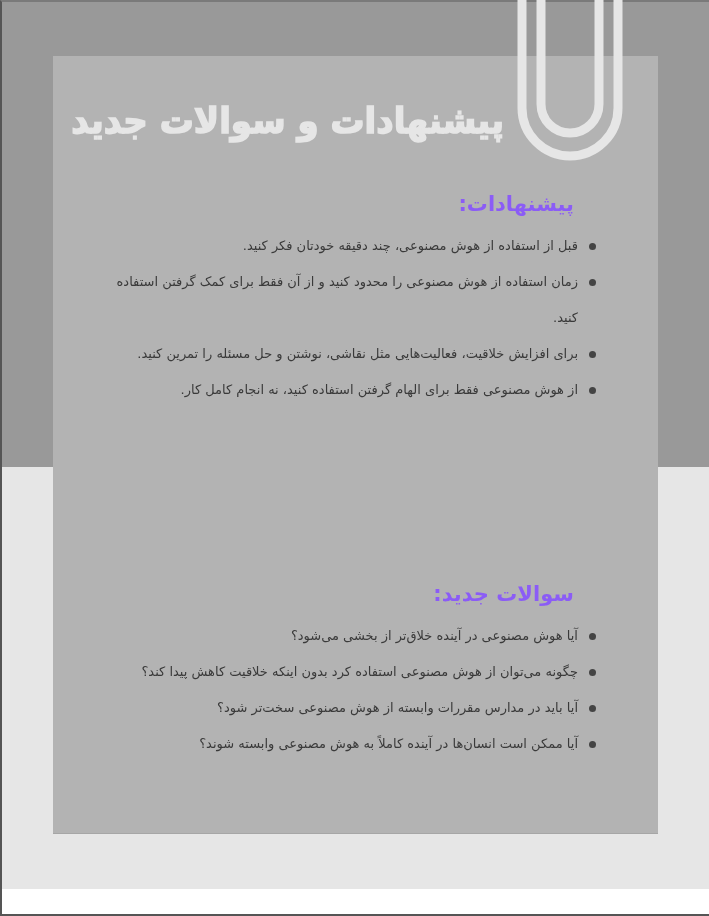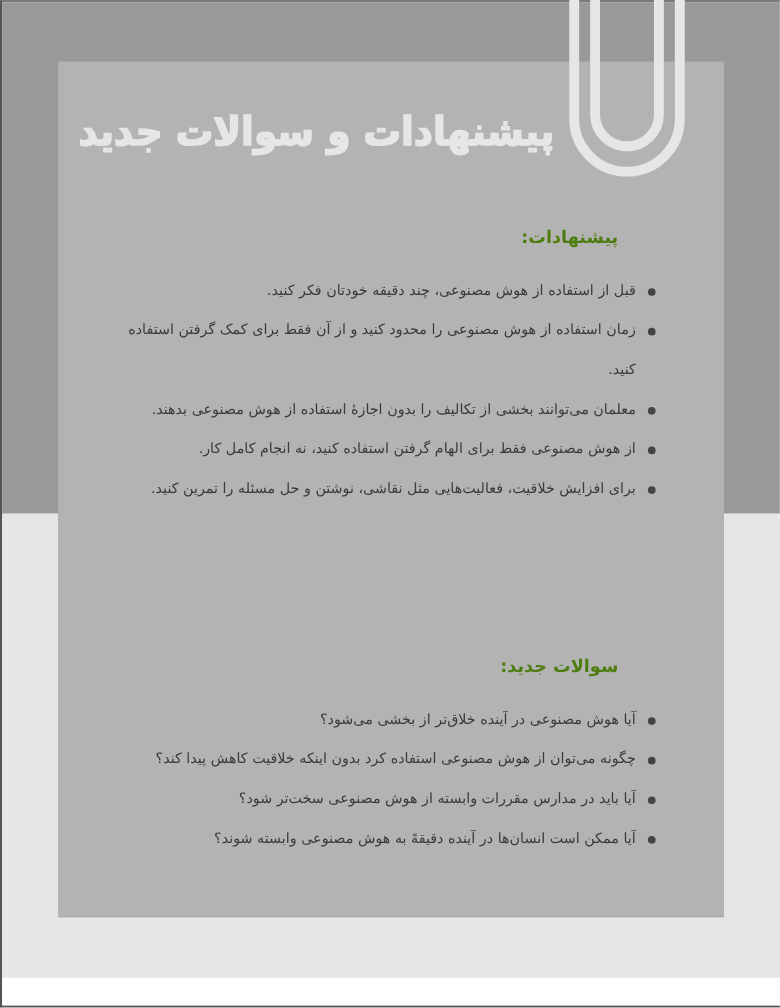--- a/index.html
+++ b/index.html
@@ -44,24 +44,24 @@
       letter-spacing: -1px;
       -webkit-text-stroke: 1.5px #e6e6e6;
       white-space: nowrap;
       transform: scaleY(1.05);
     }
     .section {
       position: absolute; left: 95px; width: 510px;
       direction: rtl; color: #333333;
     }
     .section h2 {
-      margin: 16px; padding-right: 27px;
+      margin: 4px; padding-right: 27px;
       font-family: "DejaVu Sans", sans-serif;
-      font-size: 16px; font-weight: bold; line-height: 30px;
-      color: #4d7c0f;
+      font-size: 21px; font-weight: bold; line-height: 30px;
+      color: #8b5cf6;
     }
     .section ul {
       list-style: none; margin: 0; padding: 0;
     }
     .section li {
       position: relative;
       padding-right: 27px;
       font-family: "DejaVu Sans", sans-serif;
       font-size: 13px; line-height: 36px;
       color: #3a3a3a;
@@ -91,27 +91,26 @@
   <path d="M29 0 V104 A29 29 0 0 0 87 104 V0" fill="none" stroke="#e6e6e6" stroke-width="9"></path>
 </svg>
 
 <div class="title">پیشنهادات و سوالات جدید</div>
 
 <section class="section" id="sec1">
   <h2>پیشنهادات:</h2>
   <ul>
     <li><span class="bullet"></span><span>قبل از استفاده از هوش مصنوعی، چند دقیقه خودتان فکر کنید.</span></li>
     <li><span class="bullet"></span><span>زمان استفاده از هوش مصنوعی را محدود کنید و از آن فقط برای کمک گرفتن استفاده کنید.</span></li>
-    <li><span class="bullet"></span><span>معلمان می‌توانند بخشی از تکالیف را بدون اجازهٔ استفاده از هوش مصنوعی بدهند.</span></li>
+    <li><span class="bullet"></span><span>برای افزایش خلاقیت، فعالیت‌هایی مثل نقاشی، نوشتن و حل مسئله را تمرین کنید.</span></li>
     <li><span class="bullet"></span><span>از هوش مصنوعی فقط برای الهام گرفتن استفاده کنید، نه انجام کامل کار.</span></li>
-    <li><span class="bullet"></span><span>برای افزایش خلاقیت، فعالیت‌هایی مثل نقاشی، نوشتن و حل مسئله را تمرین کنید.</span></li>
   </ul>
 </section>
 
 <section class="section" id="sec2">
   <h2>سوالات جدید:</h2>
   <ul>
     <li><span class="bullet"></span><span>آیا هوش مصنوعی در آینده خلاق‌تر از بخشی می‌شود؟</span></li>
     <li><span class="bullet"></span><span>چگونه می‌توان از هوش مصنوعی استفاده کرد بدون اینکه خلاقیت کاهش پیدا کند؟</span></li>
     <li><span class="bullet"></span><span>آیا باید در مدارس مقررات وابسته از هوش مصنوعی سخت‌تر شود؟</span></li>
-    <li><span class="bullet"></span><span>آیا ممکن است انسان‌ها در آینده دقیقهً به هوش مصنوعی وابسته شوند؟</span></li>
+    <li><span class="bullet"></span><span>آیا ممکن است انسان‌ها در آینده کاملاً به هوش مصنوعی وابسته شوند؟</span></li>
   </ul>
 </section>
 
 </body></html>

